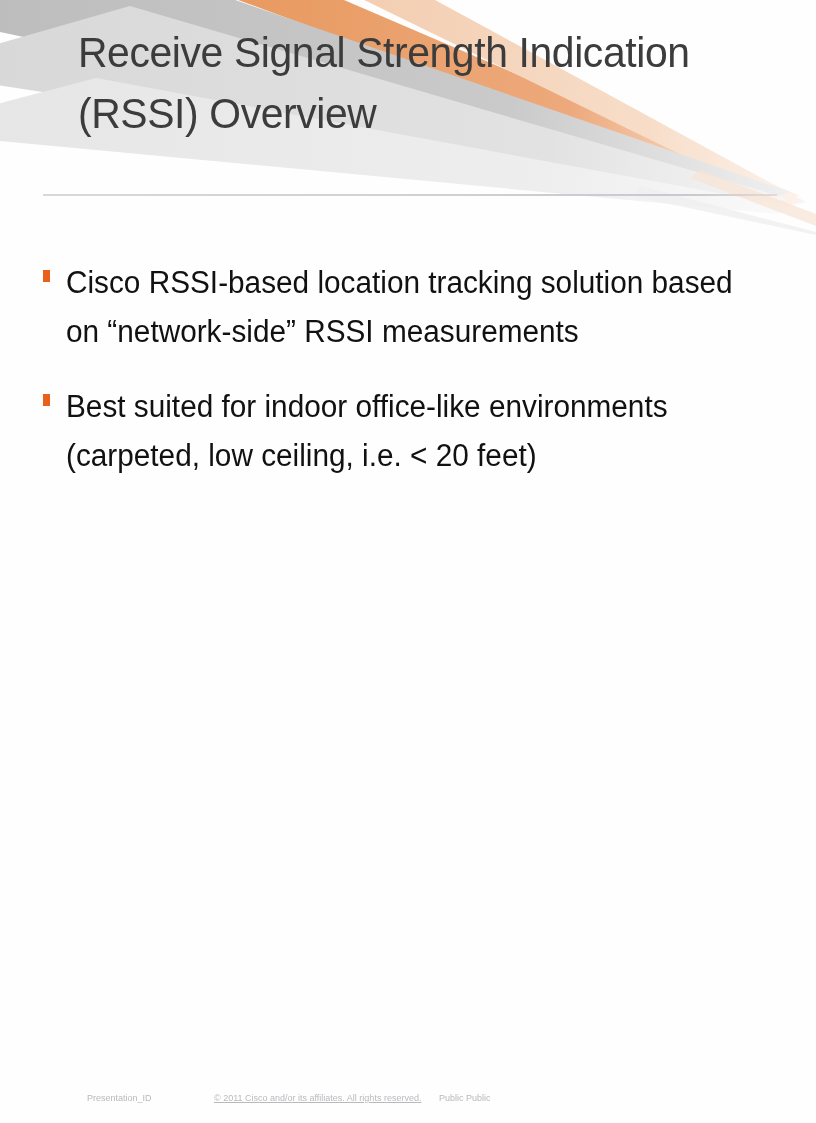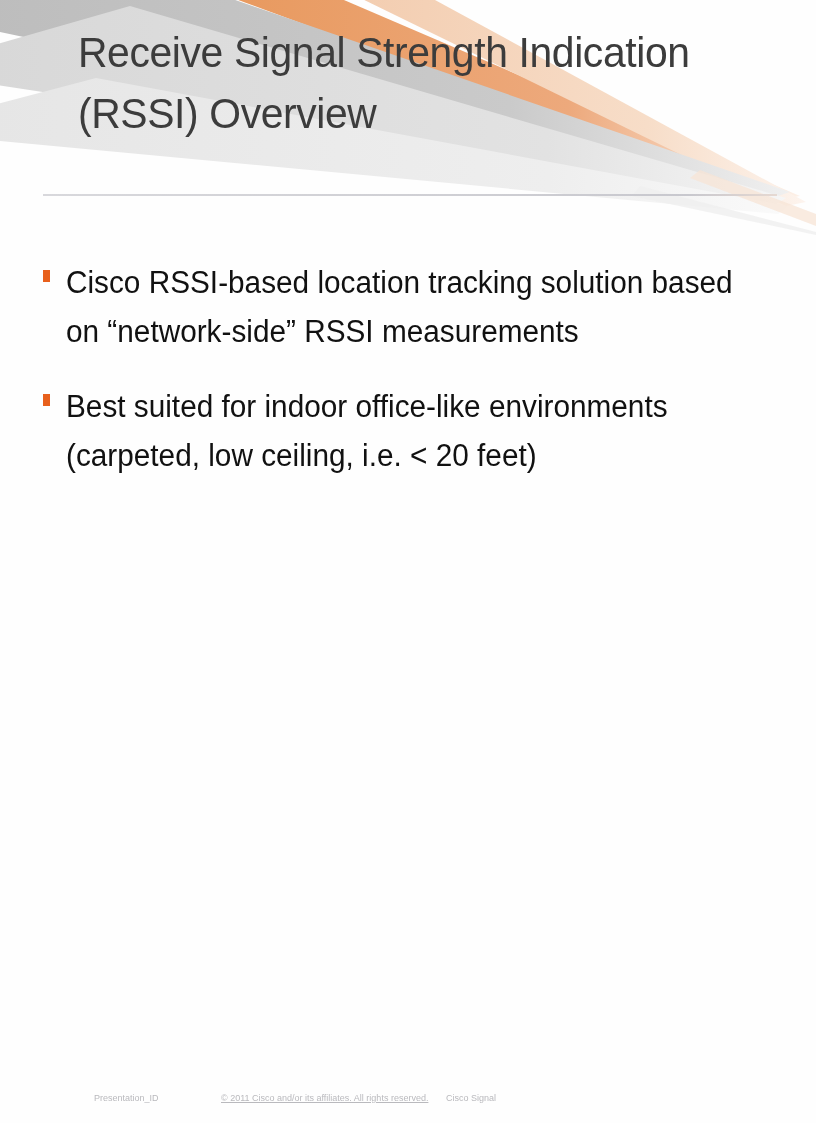--- a/index.html
+++ b/index.html
@@ -99,21 +99,21 @@
     font-size: 22px;
     line-height: 70px;
     color: #111111;
     transform: scaleX(0.96);
     transform-origin: left top;
   }
 
   
   #footer {
     position: absolute;
-    left: 16px;
+    left: 9px;
     top: 1093px;
     width: 752px;
     height: 20px;
     font-family: "Liberation Sans", sans-serif;
     font-size: 9px;
     color: #b9b9bd;
   }
   #footer .f-cell { position: absolute; top: 0; white-space: nowrap; }
   #f-presentation-id { left: 78px; }
   #f-copyright { left: 205px; text-decoration: underline; }
@@ -188,16 +188,16 @@
       <span class="bullet-marker"></span>
       <div class="bullet-text">Best suited for indoor office-like environments (carpeted, low ceiling, i.e. &lt; 20 feet)</div>
     </div>
 
 
   </div>
 
   <div id="footer">
     <span class="f-cell" id="f-presentation-id">Presentation_ID</span>
     <span class="f-cell" id="f-copyright">© 2011 Cisco and/or its affiliates. All rights reserved.</span>
-    <span class="f-cell" id="f-classification">Cisco Signal</span>
+    <span class="f-cell" id="f-classification">Public Public</span>
   </div>
 
 </div>
 
 </body></html>

